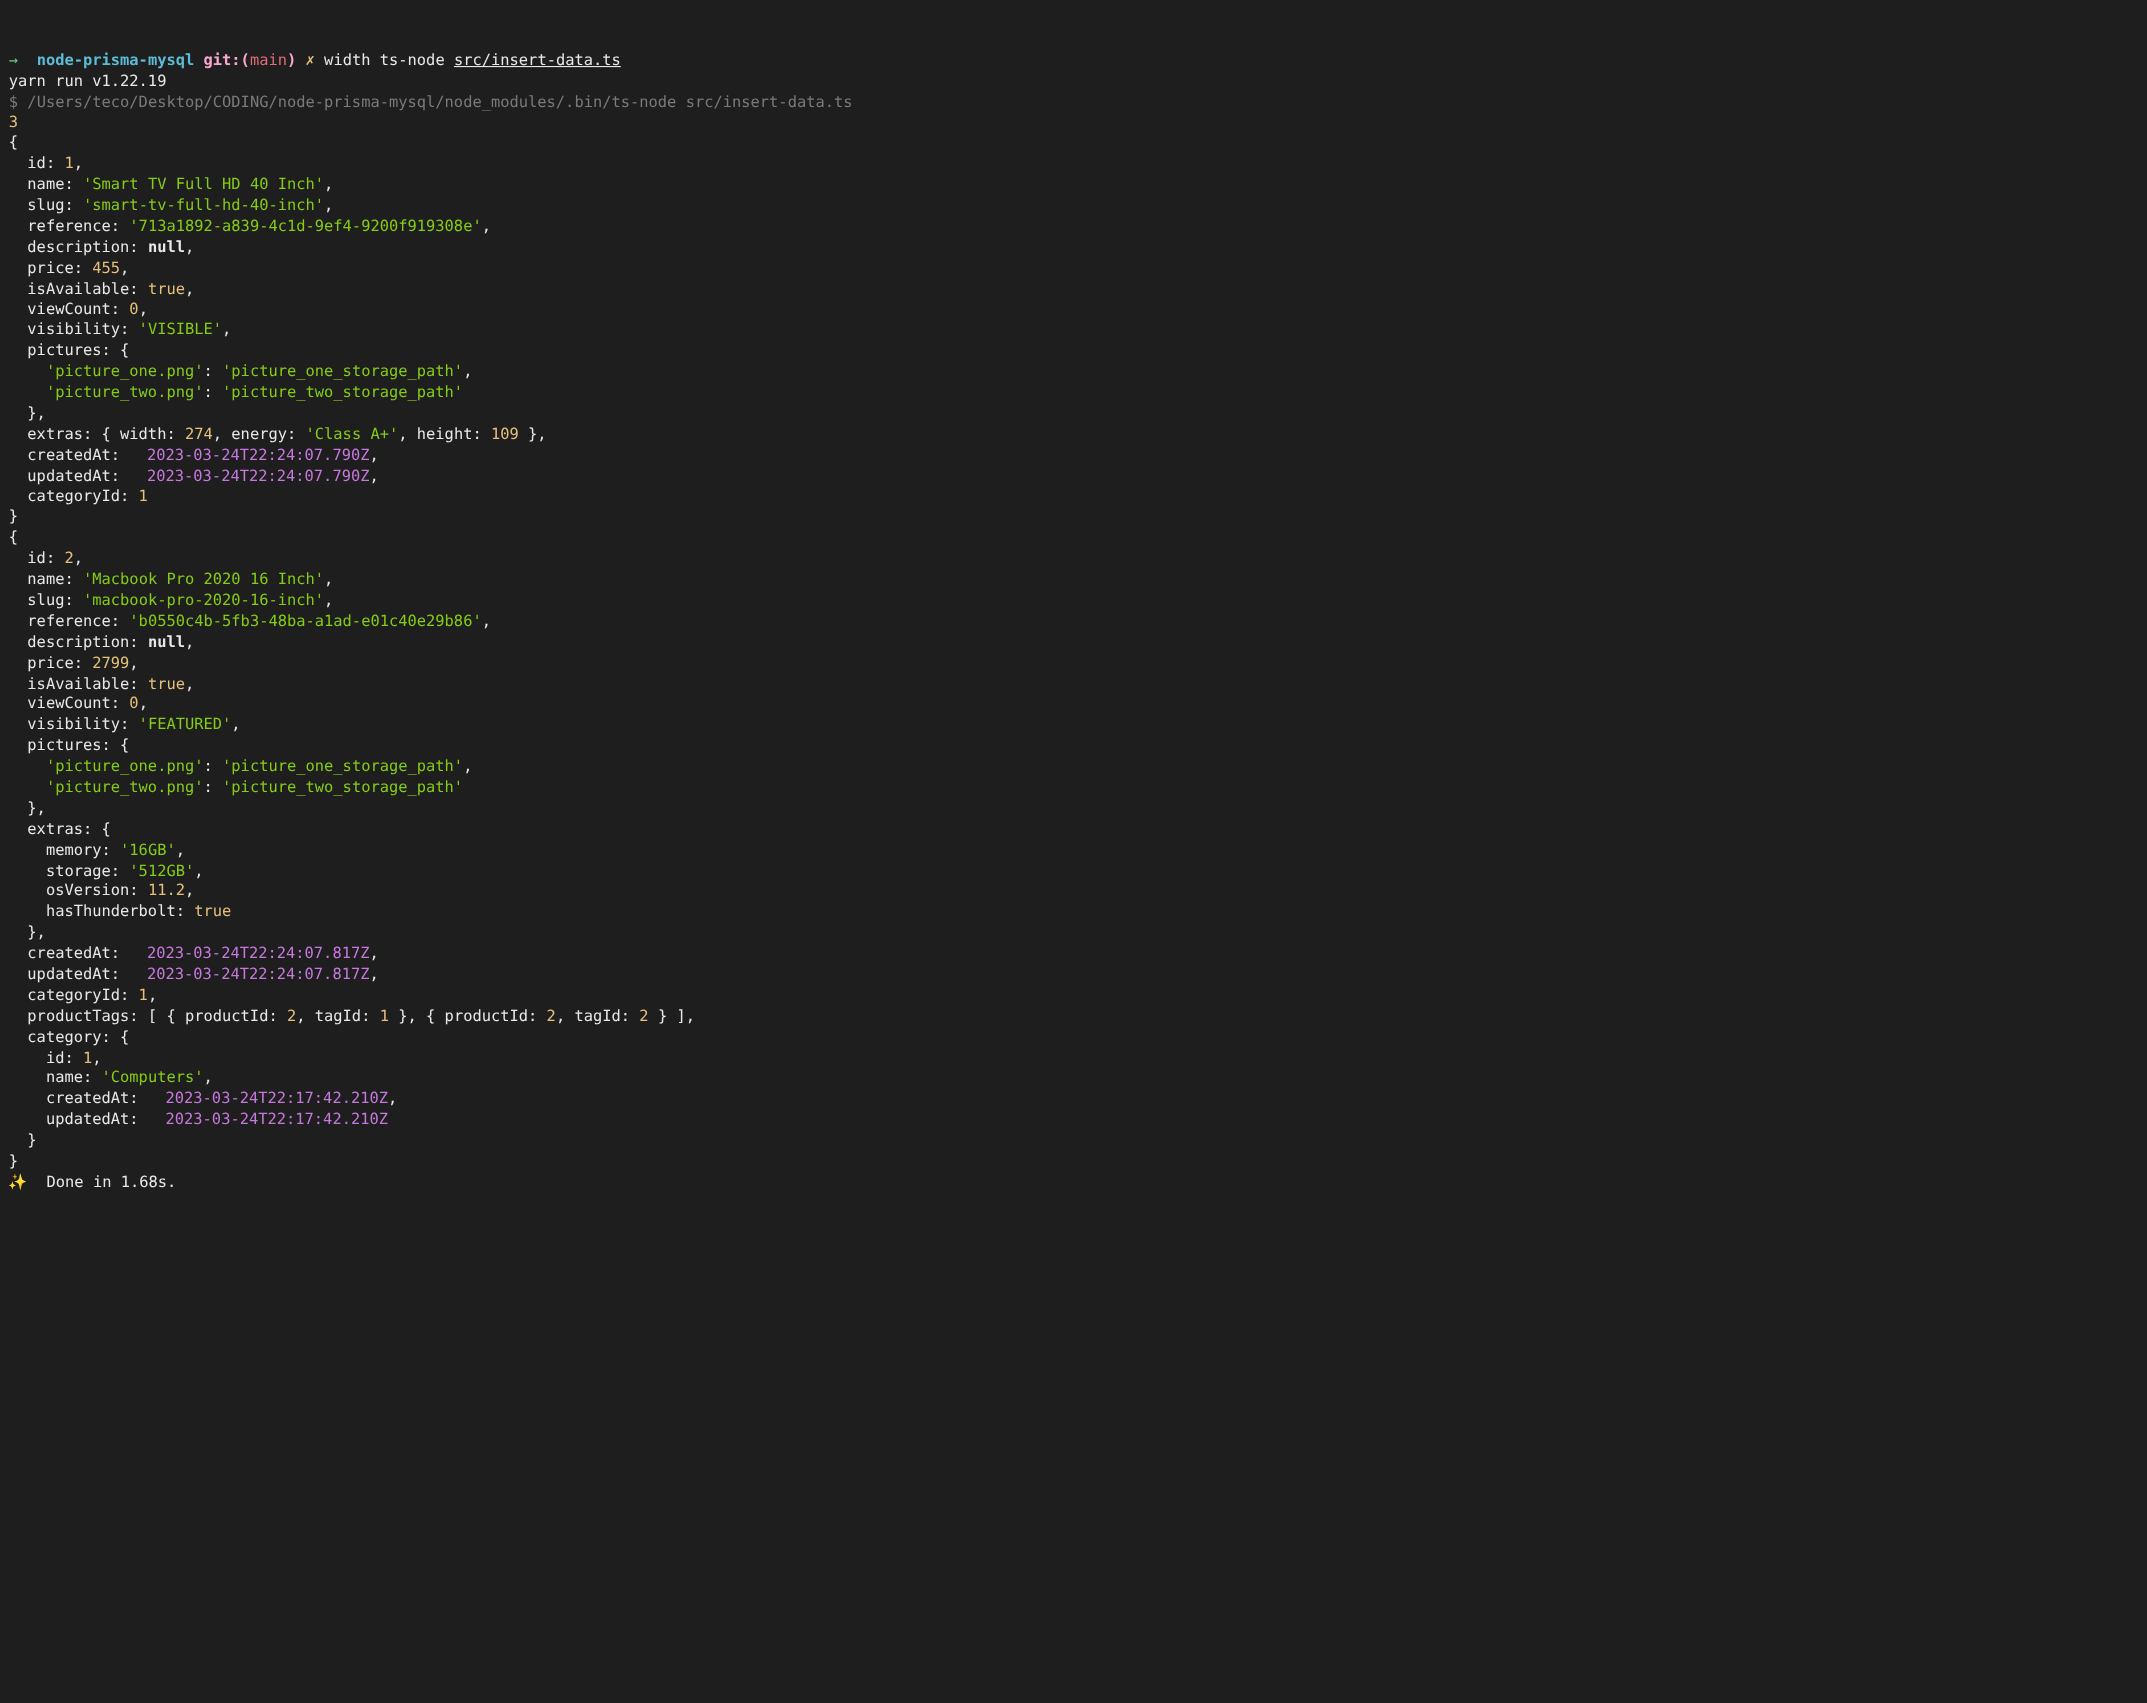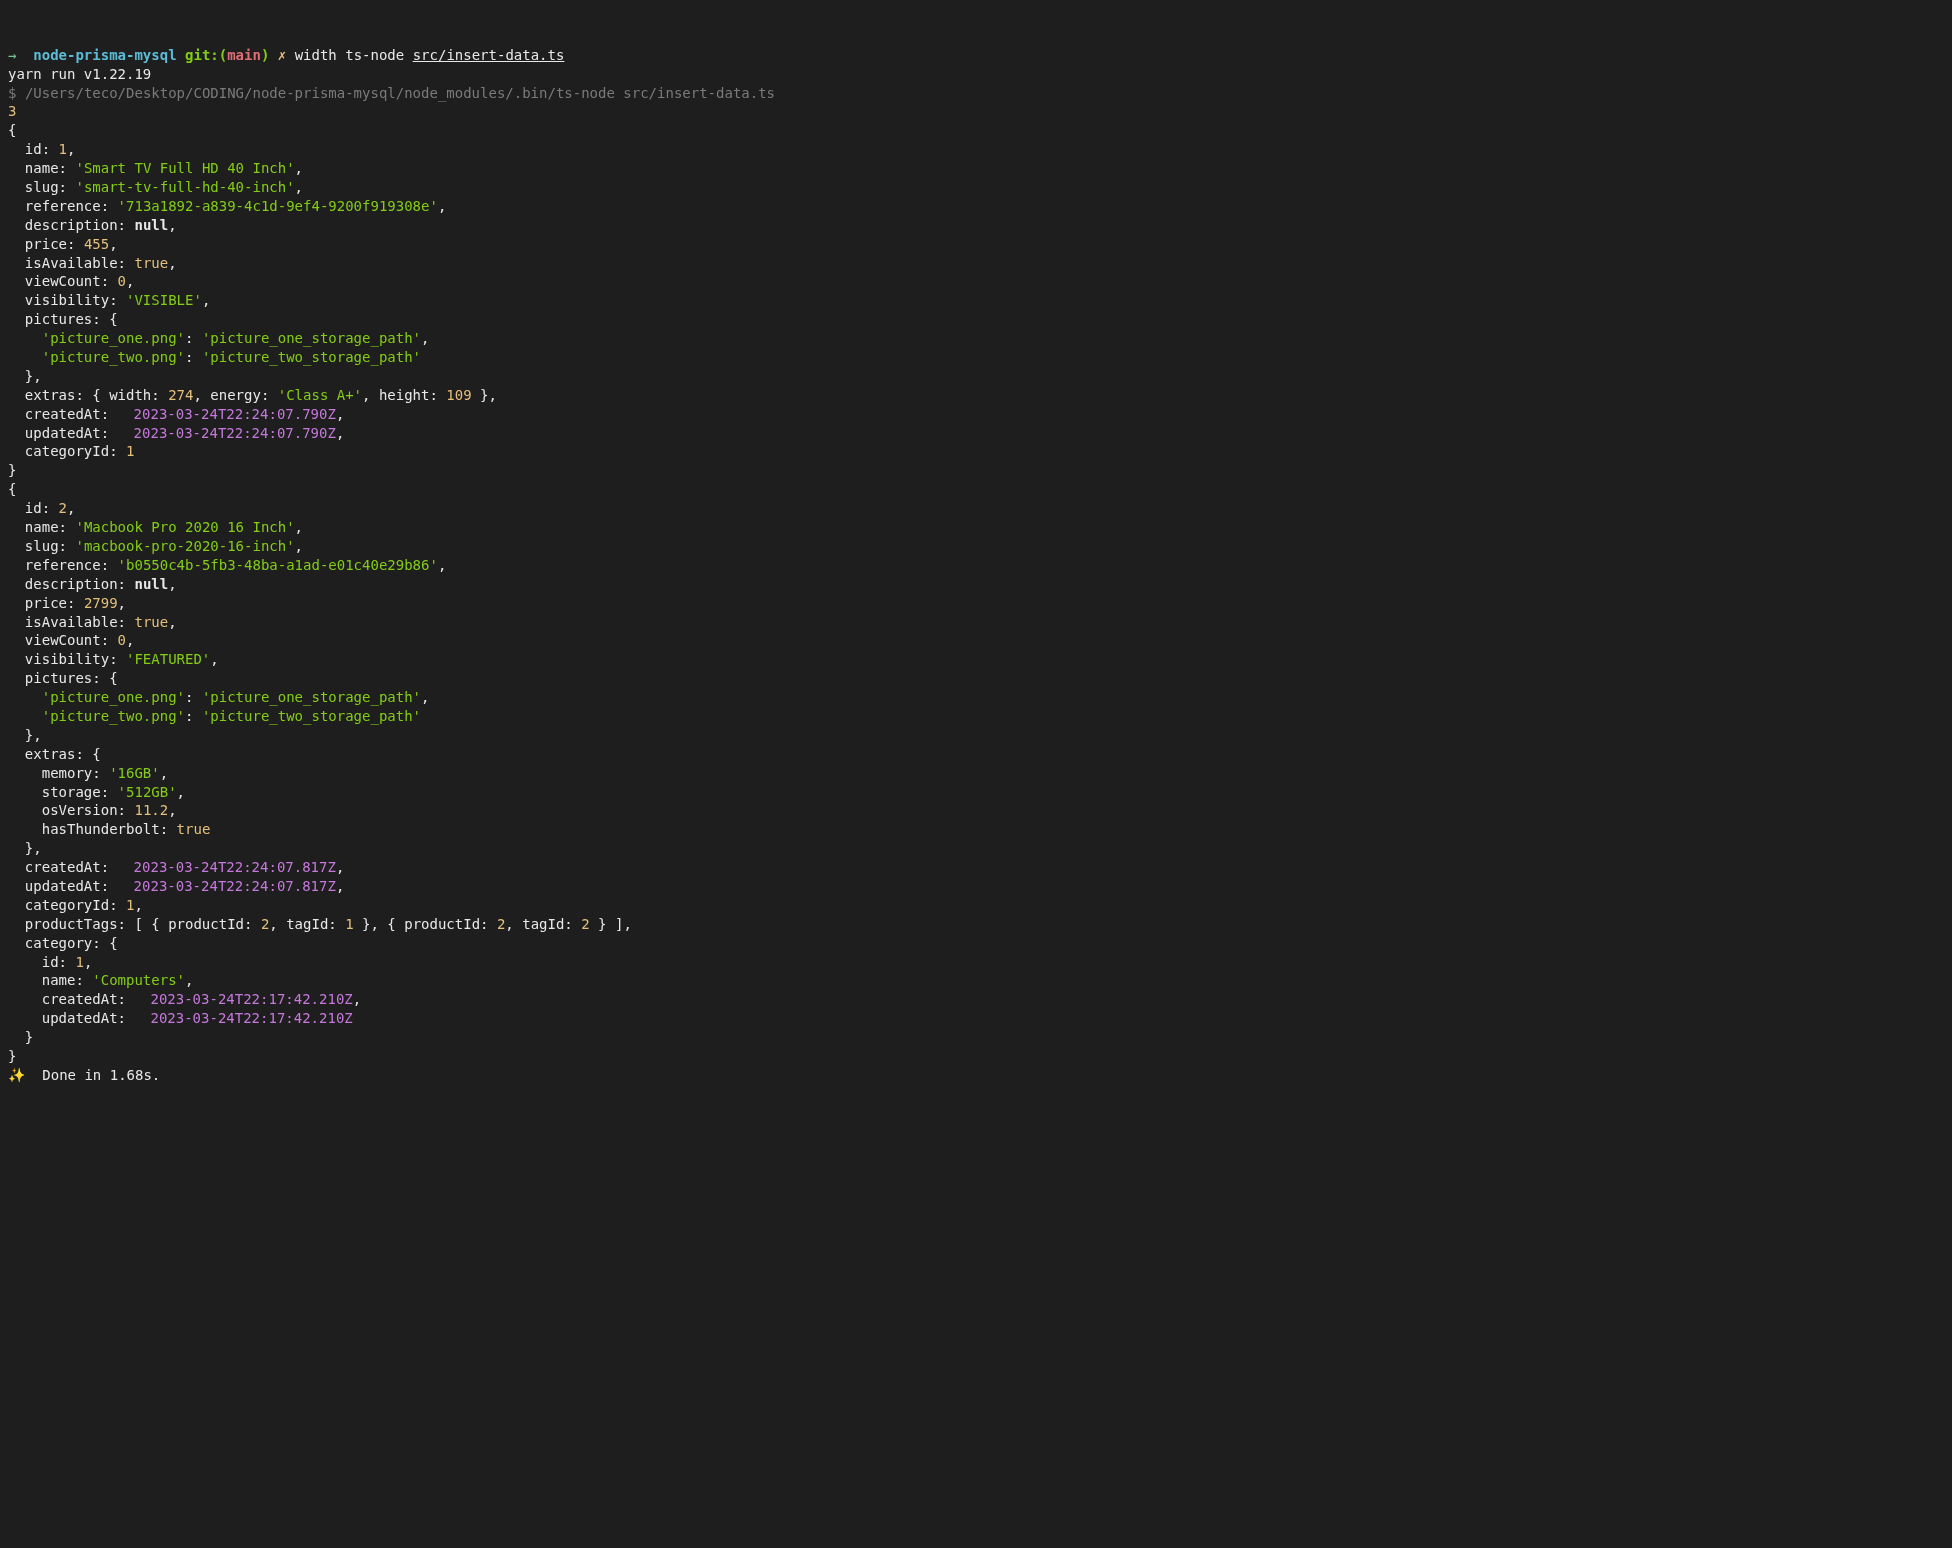--- a/index.html
+++ b/index.html
@@ -11,22 +11,22 @@
       background: #1e1e1e;
       color: #d4d4d4;
       font-family: 'Menlo', 'Monaco', 'Consolas', monospace;
       font-size: 14px;
       line-height: 1.35;
       padding: 8px;
       white-space: pre;
     }
     .arrow { color: #6fc38d; }
     .cyan { color: #5cbcd6; font-weight: bold; }
-    .blue { color: #84cc16; font-weight: bold; }
-    .red { color: #e06c75; font-weight: bold; }
+    .blue { color: #f9a8d4; font-weight: bold; }
+    .red { color: #e06c75; font-weight: normal; }
     .x { color: #e5c07b; font-weight: bold; }
     .white { color: #e8e8e8; }
     .underline { text-decoration: underline; text-align: center; }
     .dim { color: #7a7a7a; }
     .yellow { color: #e5c07b; }
     .green { color: #84cc16; }
     .magenta { color: #c678dd; margin-left: 16px; }
     .sparkle { color: #e5c07b; }
   </style>
 </head>

